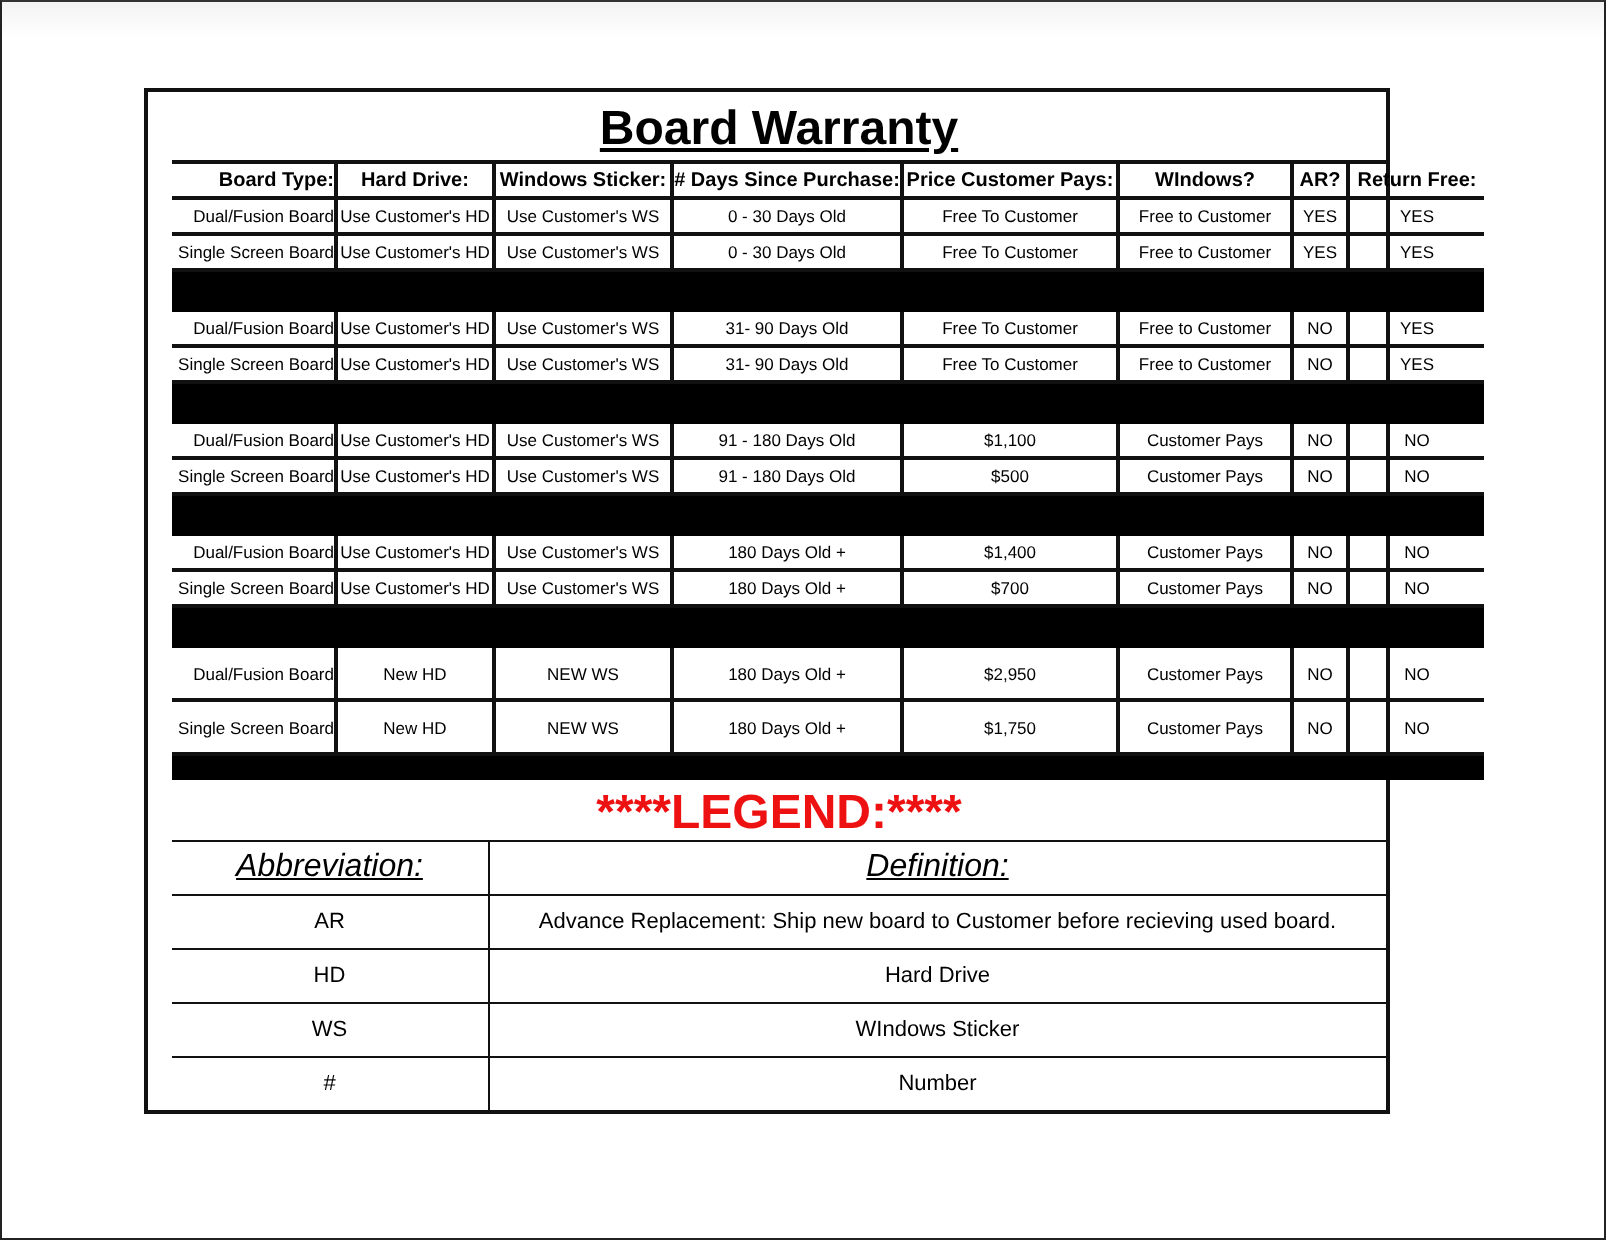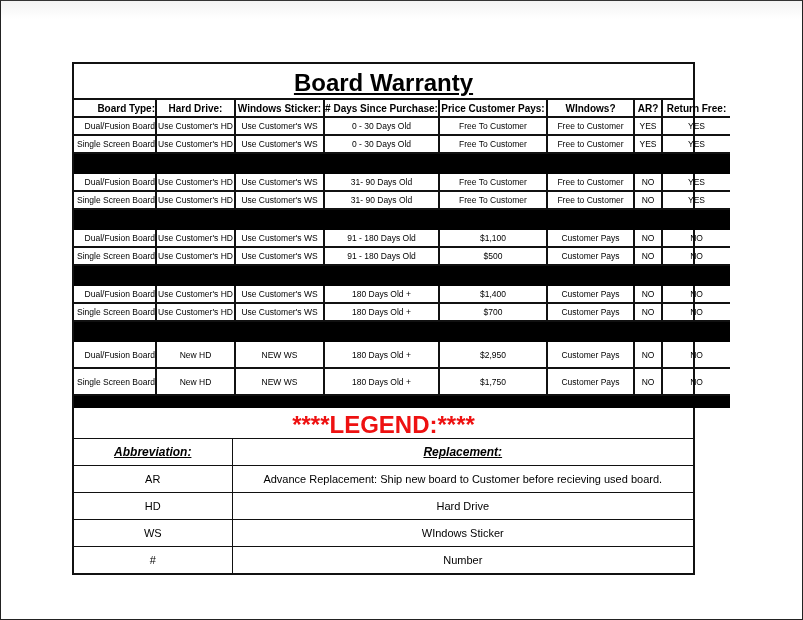--- a/index.html
+++ b/index.html
@@ -7,22 +7,22 @@
     width:803px; height:620px; background:#ffffff;
     position:relative; overflow:hidden;
     font-family:"Liberation Sans", sans-serif;
   }
   .page-frame {
     position:absolute; left:0; top:0; width:801px; height:618px;
     border:1px solid #222; border-top:1px solid #333;
     background:linear-gradient(#f3f3f3 0px, #ffffff 18px);
   }
   .sheet {
-    position:absolute; left:72px; top:62px; width:623px;
-    border:2px solid #111; box-sizing:border-box; background:#fff;
+    position:absolute; left:72px; top:44px; width:623px;
+    border:2px solid #111; box-sizing:border-box; background:#fff;padding-left:12px;
   }
   .title-row {
     height:34px; display:flex; align-items:center; justify-content:center;
     border-bottom:2px solid #111;
   }
   .title-row span {
     font-weight:bold; font-size:24px; text-decoration:underline; color:#000;
     margin-top:4px;
   }
   table.warranty {
@@ -45,21 +45,21 @@
     display:flex; align-items:center; justify-content:center;
   }
   .legend-title span {
     color:#ee1111; font-weight:bold; font-size:24px; margin-top:4px;
   }
   table.legend { border-collapse:collapse; width:100%; table-layout:fixed; }
   table.legend td, table.legend th {
     border:1px solid #111; text-align:center; font-size:11px; color:#000; height:26px; padding:0;
   }
   table.legend th {
-    font-size:12px; font-weight:bold; font-style:italic; text-decoration:underline;
+    font-size:16px; font-weight:normal; font-style:italic; text-decoration:underline;
   }
   table.legend tr:last-child td { border-bottom:none; }
   table.legend th:first-child, table.legend td:first-child { border-left:none; }
   table.legend th:last-child, table.legend td:last-child { border-right:none; }
   table.legend tr:first-child th { border-top:none; }
 </style>
 </head>
 <body>
 
 <div class="page-frame"></div>
@@ -221,21 +221,21 @@
   </div>
 
   <table class="legend">
     <colgroup>
         <col style="width:158px">
         <col>
       </colgroup>
     <thead>
       <tr>
         <th>Abbreviation:</th>
-        <th>Replacement:</th>
+        <th>Definition:</th>
       </tr>
     </thead>
     <tbody>
       <tr>
         <td>AR</td>
         <td>Advance Replacement: Ship new board to Customer before recieving used board.</td>
       </tr>
       <tr>
         <td>HD</td>
         <td>Hard Drive</td>

